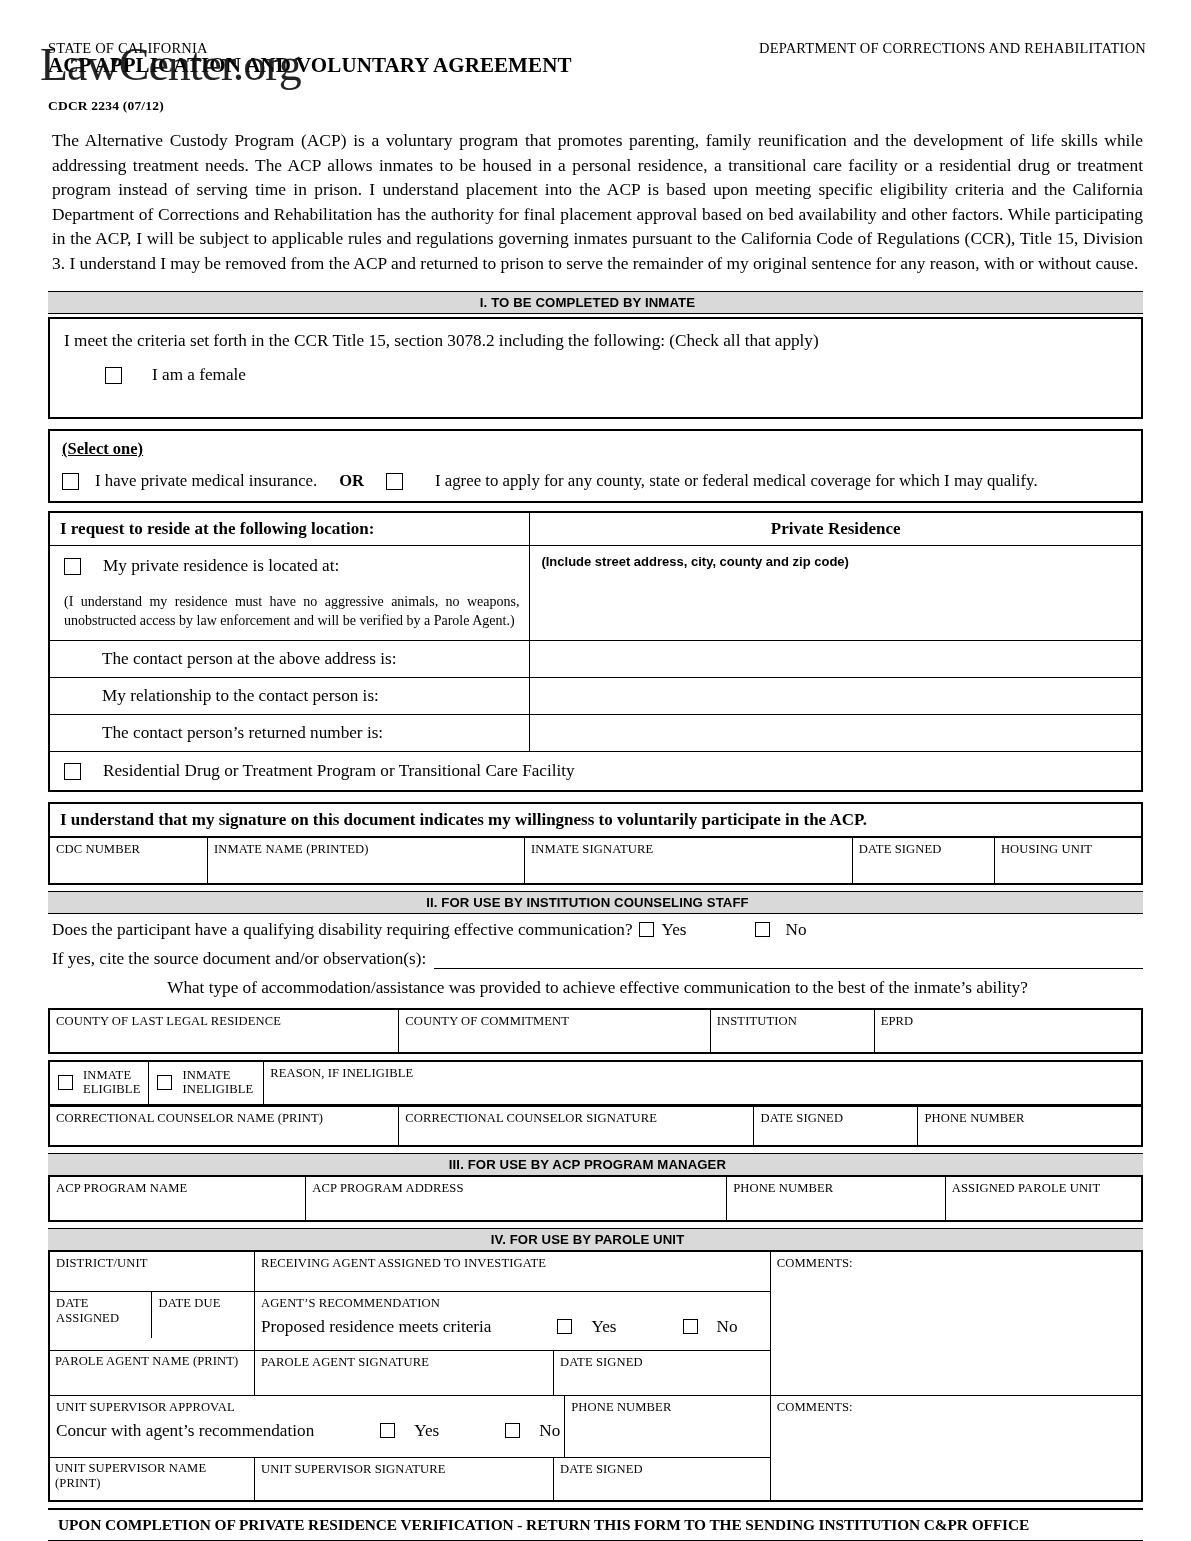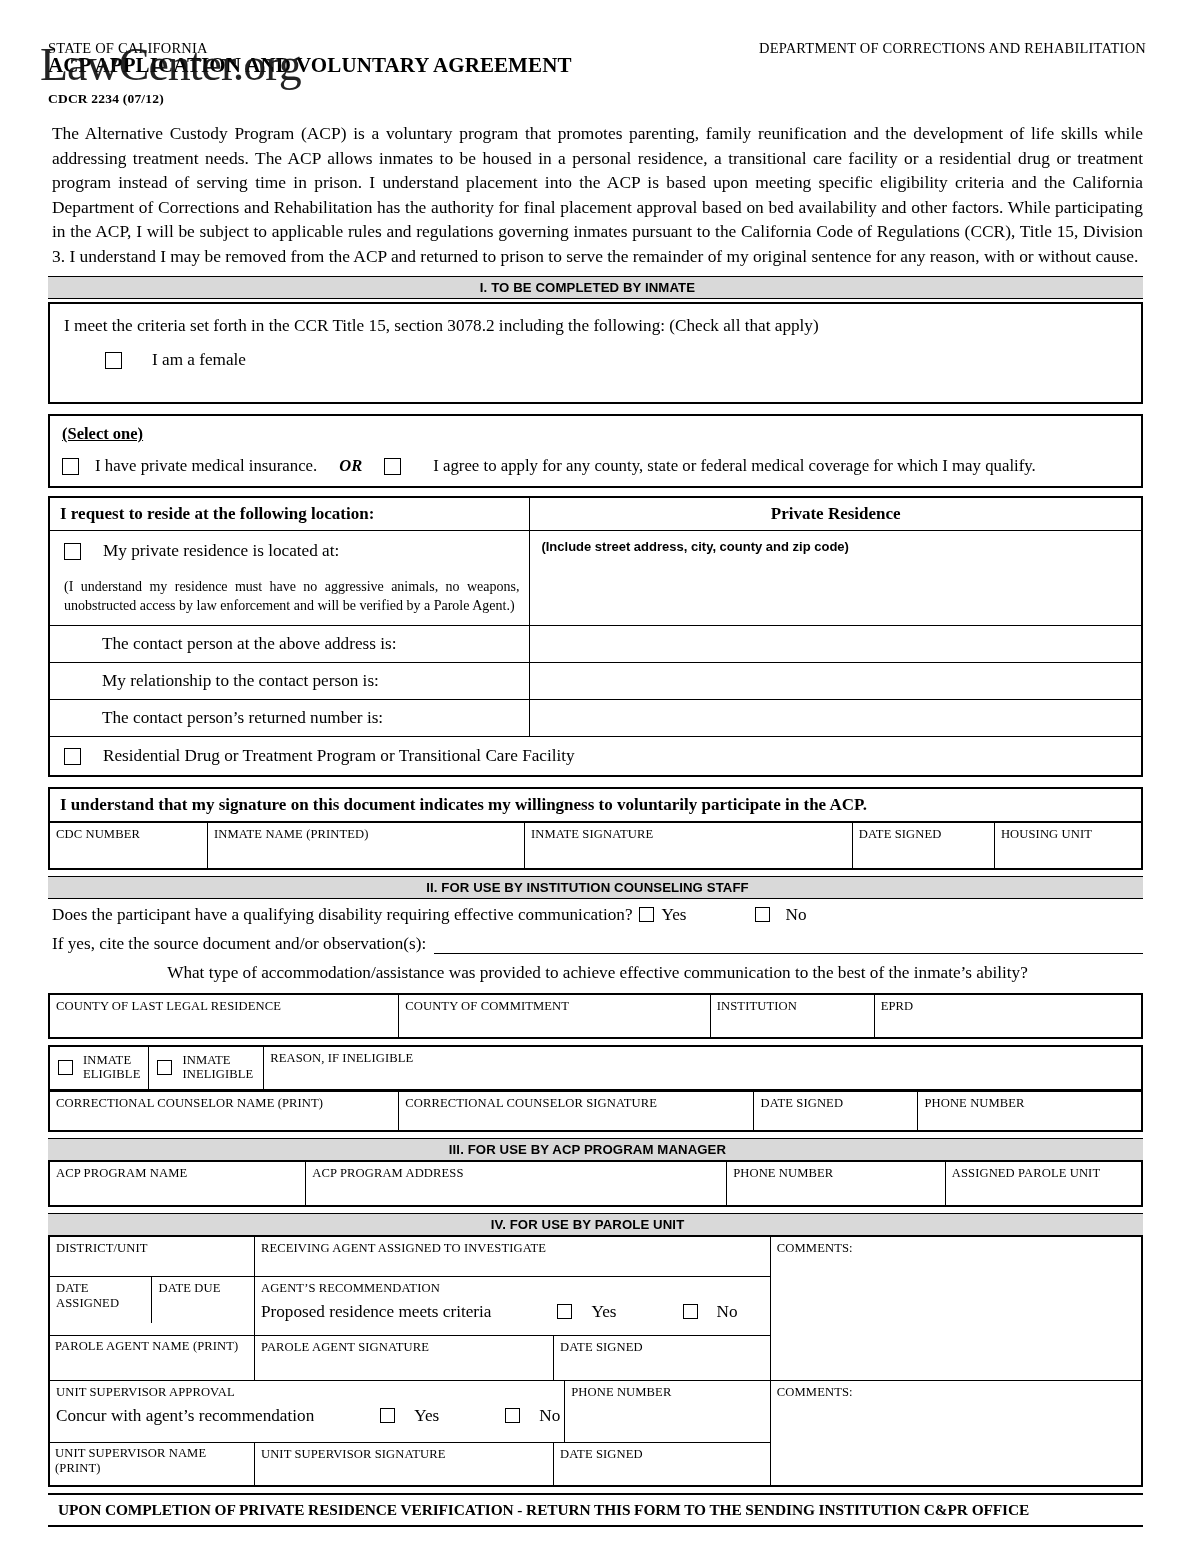--- a/index.html
+++ b/index.html
@@ -18,38 +18,38 @@
 
   
   .hdr { position: relative; padding: 40px 45px 0 48px; }
   .hdr-row1 { display: flex; justify-content: space-between; align-items: flex-start; }
   .state-line { font-size: 14.5px; letter-spacing: .2px; font-family: "Liberation Serif", serif; }
   .dept-line { font-size: 14.5px; letter-spacing: .2px; text-align: right; }
   .form-title {
     font-size: 21px; font-weight: bold; letter-spacing: .1px;
     margin-top: -4px; font-family: "Liberation Serif", serif;
   }
-  .form-code { font-size: 13.5px; font-weight: bold; margin-top: 13px; letter-spacing: .2px; }
+  .form-code { font-size: 13.5px; font-weight: bold; margin-top: 20px; letter-spacing: .2px; }
 
   .watermark {
     position: absolute;
     left: 40px; top: 38px;
     font-size: 46px;
     font-family: "Liberation Serif", serif;
     color: #111;
     letter-spacing: -1px;
     white-space: nowrap;
     pointer-events: none;
     z-index: 5;
     opacity: .92;
   }
 
   
   .intro {
-    margin: 14px 48px 8px 52px;
+    margin: 14px 48px 16px 52px;
     font-size: 17.4px;
     line-height: 1.41;
     text-align: justify;
     text-justify: inter-word;
   }
 
   
   .wrap { margin: 0 48px 0 48px; }
 
   .band {
@@ -83,21 +83,21 @@
   .sec1-inner { padding: 12px 14px 14px 14px; }
   .sec1-line1 { font-size: 17.2px; }
   .sec1-line2 { font-size: 17.2px; margin-top: 14px; display: flex; align-items: center; gap: 30px; padding-left: 41px; }
 
   .selone-inner { padding: 8px 12px 10px 12px; }
   .selone-title { font-weight: bold; font-size: 16.5px; text-decoration: underline; }
   .selone-row {
     margin-top: 12px; display: flex; align-items: center; font-size: 16.8px;
   }
   .selone-row .cb { margin-right: 16px; }
-  .or { font-weight: bold; font-size: 16.5px; margin: 0 22px; font-style: italic; }
+  .or { font-weight: bold; font-size: 16.5px; margin: 0 22px; }
 
   
   table.grid { border-collapse: collapse; width: 100%; }
   table.grid td { border: 1.3px solid #000; vertical-align: top; }
 
   .res-head-l { font-weight: bold; font-size: 17px; padding: 6px 10px; }
   .res-head-r { font-weight: bold; font-size: 17px; padding: 6px 10px; text-align: center; }
   .res-cb-row { padding: 10px 10px 10px 14px; font-size: 17.2px; }
   .res-cb-row .cbline { display: flex; align-items: center; }
   .res-cb-row .cbline .cb { margin-right: 22px; }

